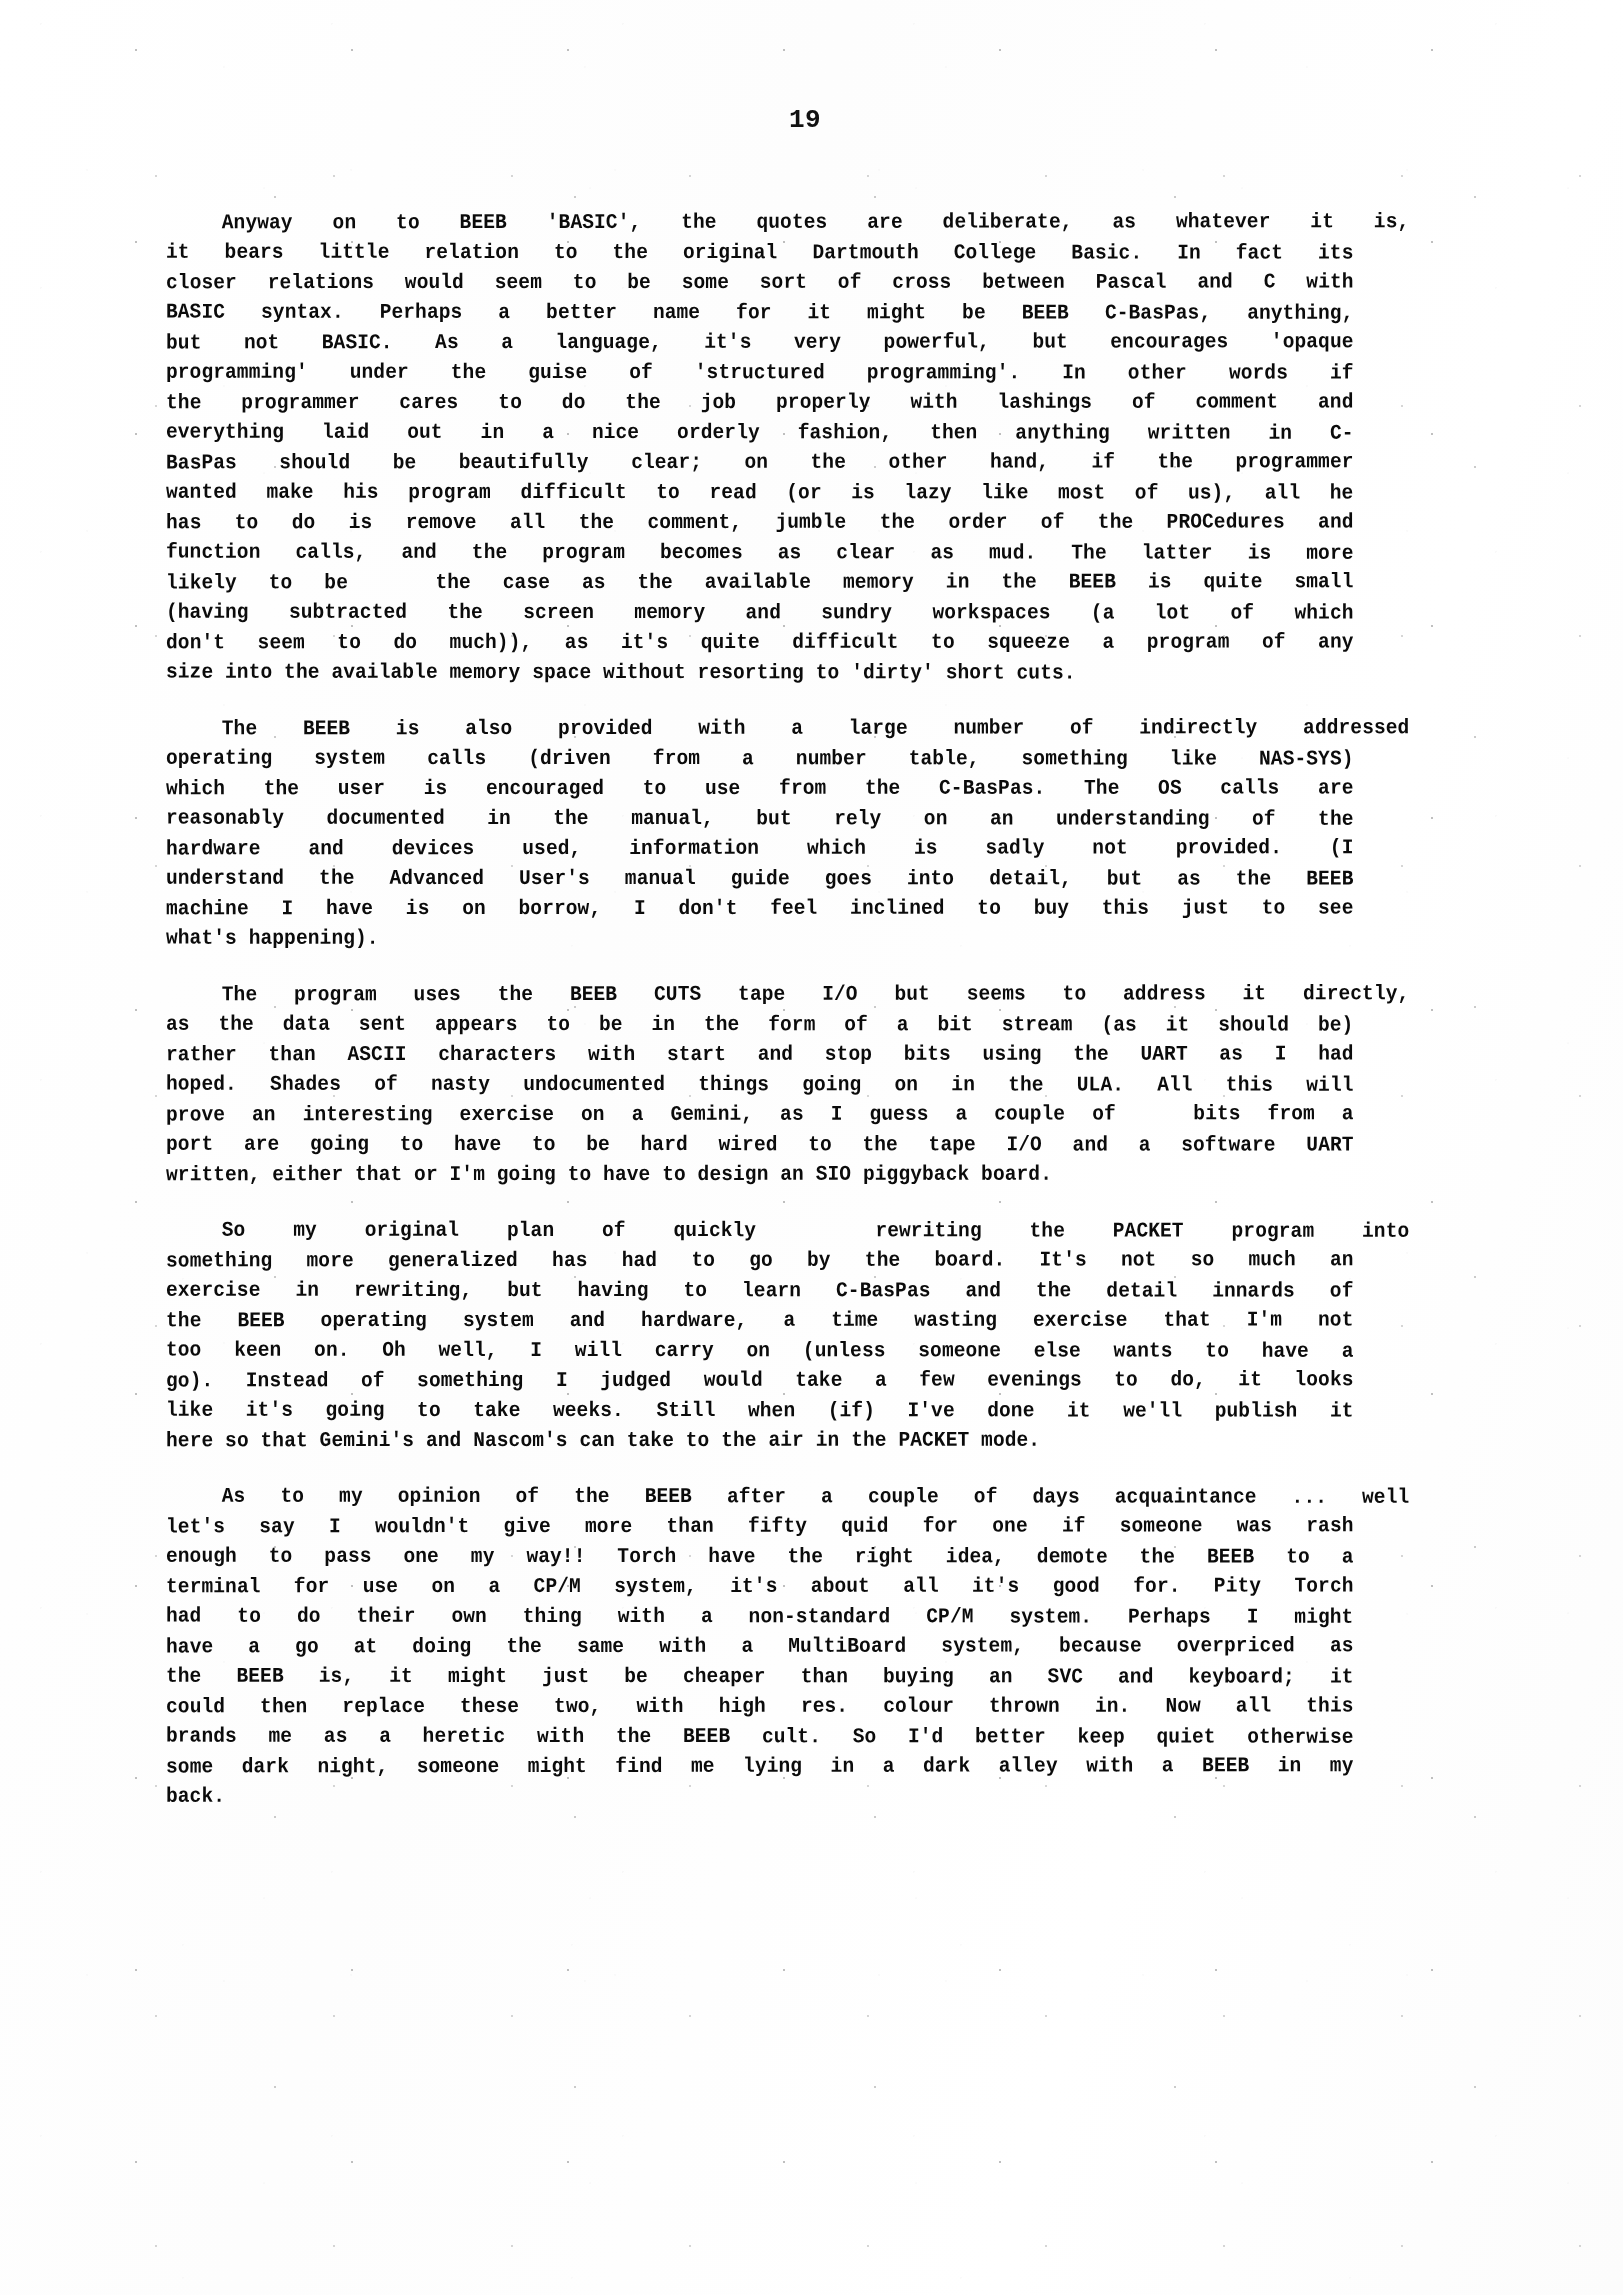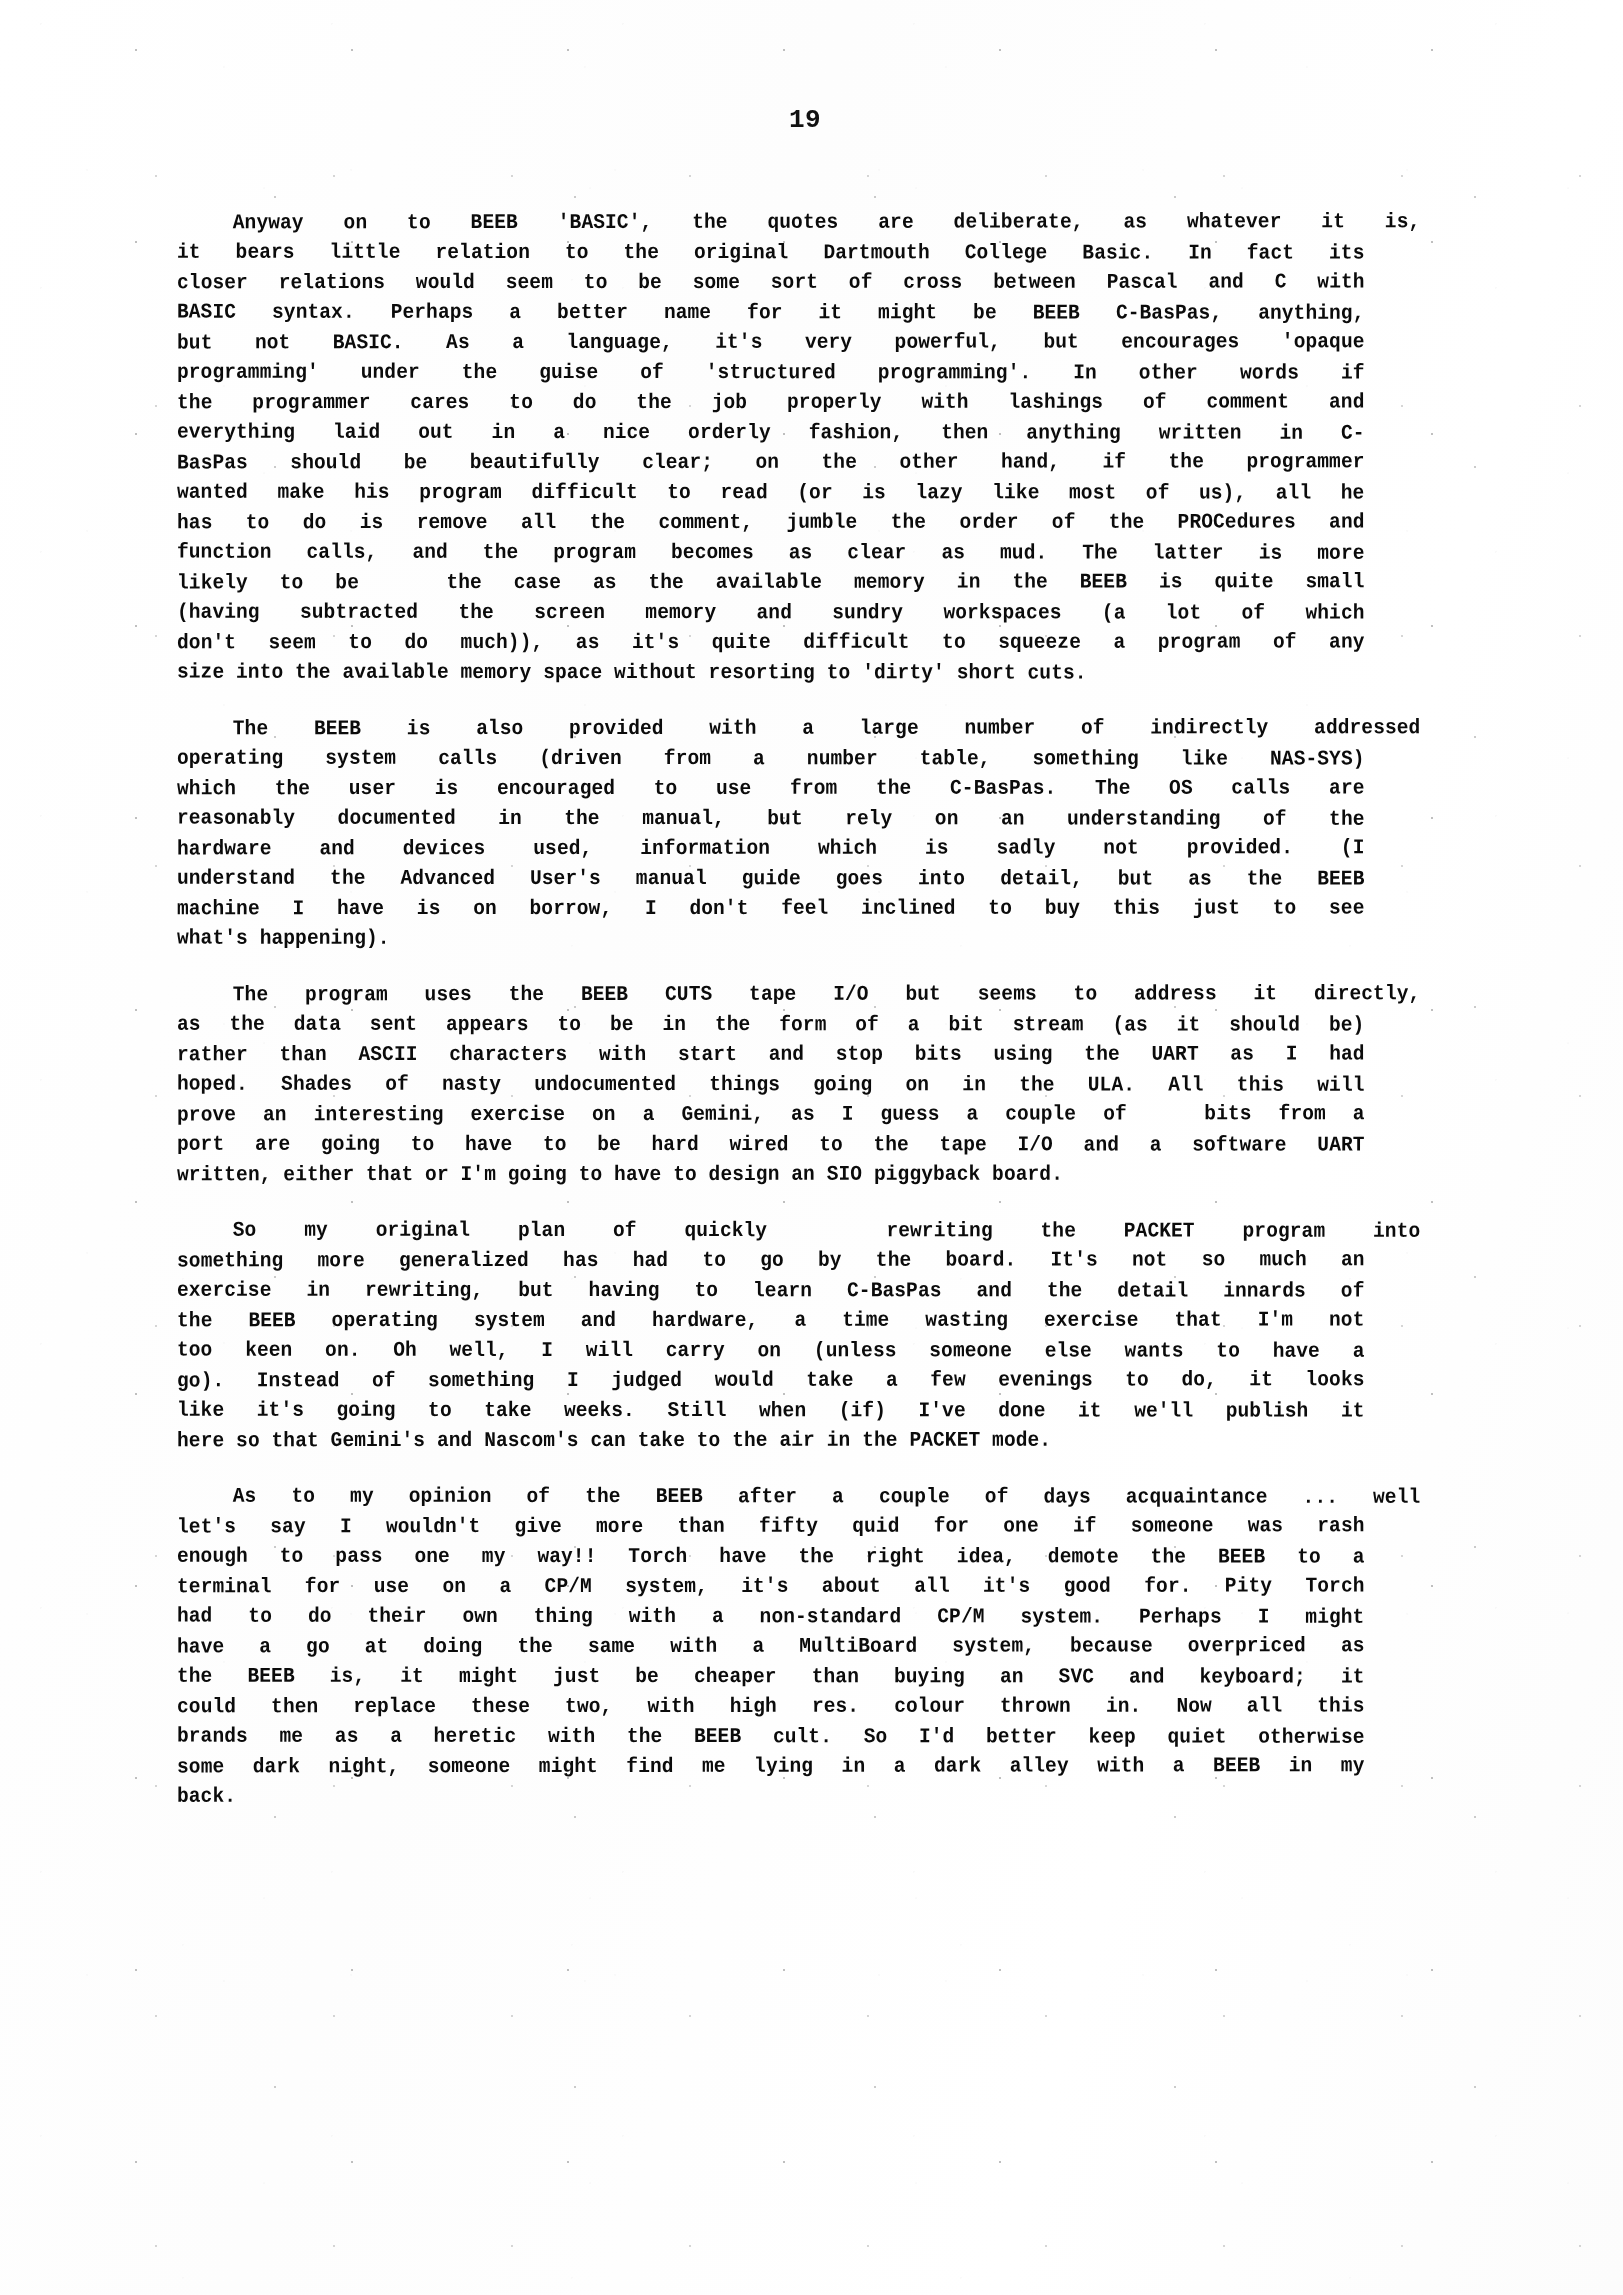--- a/index.html
+++ b/index.html
@@ -42,21 +42,21 @@
     font-size: 26px;
     font-weight: 700;
     letter-spacing: 0.3px;
     color: #111;
     transform: translateX(-7px);
   }
 
   
   #text-column {
     position: absolute;
-    left: 177px;
+    left: 166px;
     top: 208px;
     width: 1277px;
   }
 
   .para {
     margin: 0 0 26px 0;
   }
   .para:last-child { margin-bottom: 0; }
 
   

